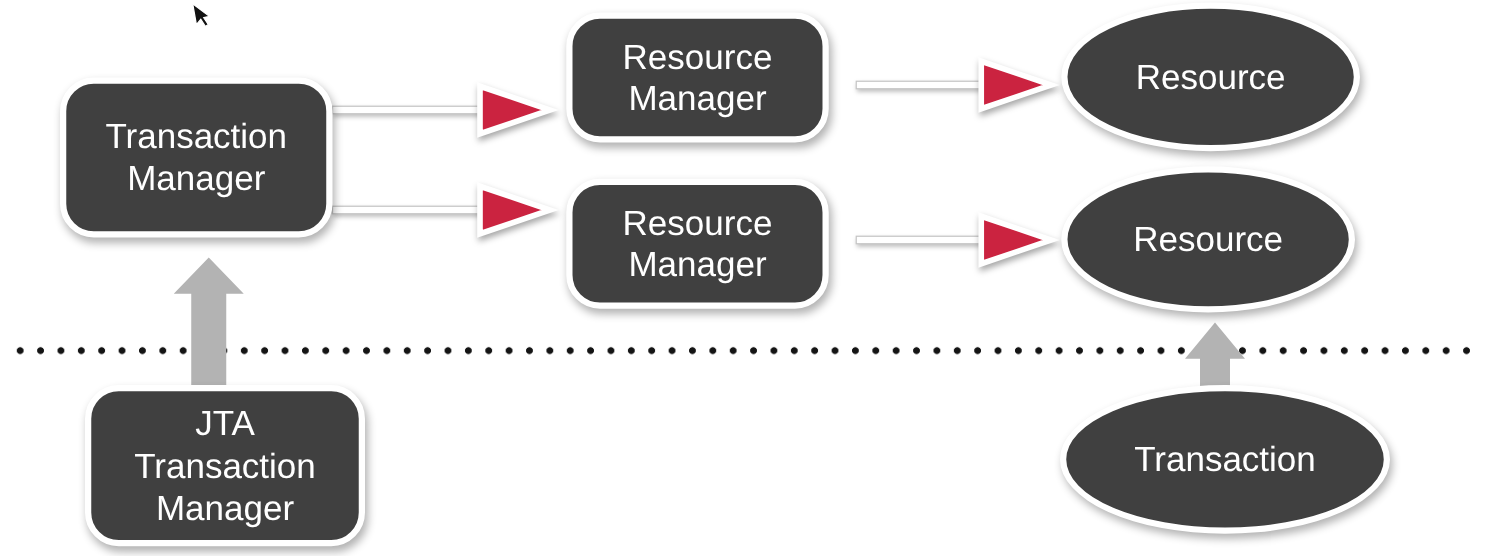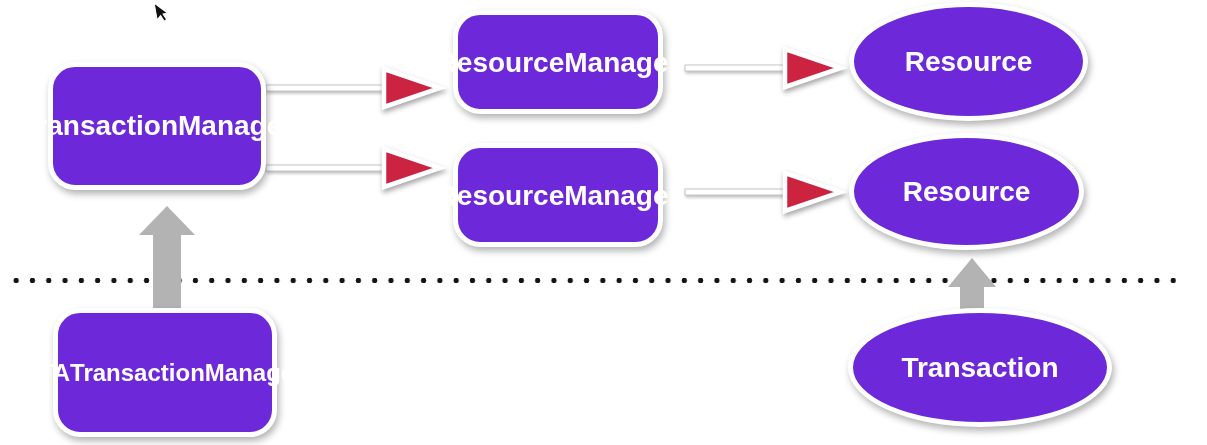--- a/index.html
+++ b/index.html
@@ -1,33 +1,33 @@
 <!DOCTYPE html>
 <html><head>
 <meta charset="utf-8">
 <style>
   html,body{margin:0;padding:0;background:#fff;}
   body{width:1207px;height:445px;position:relative;overflow:hidden;
        font-family:"Liberation Sans","DejaVu Sans",sans-serif;}
   #canvas{position:absolute;left:0;top:0;width:1207px;height:445px;background:#fff;}
 
-  .node{position:absolute;display:flex;flex-direction:row;align-items:center;justify-content:center;
-        text-align:center;color:#fff;font-weight:700;z-index:3;
-        background:#6d28d9;border:5px solid #fff;box-sizing:border-box;
+  .node{position:absolute;display:flex;flex-direction:column;align-items:center;justify-content:center;
+        text-align:center;color:#fff;font-weight:400;z-index:3;
+        background:#404040;border:5px solid #fff;box-sizing:border-box;
         box-shadow:2px 4px 7px rgba(0,0,0,0.30);}
   .rect{border-radius:27px;}
   .ellipse{border-radius:50%;}
   .node .ln{display:block;}
 
   #tm{left:48px;top:62px;width:218px;height:128px;font-size:28px;line-height:34px;}
   #rm1{left:453px;top:10px;width:210px;height:104px;font-size:28px;line-height:33px;}
   #rm2{left:453px;top:143px;width:210px;height:104px;font-size:28px;line-height:33px;}
   #r1{left:849px;top:2px;width:239px;height:119px;font-size:28px;}
   #r2{left:849px;top:133px;width:235px;height:117px;font-size:28px;}
-  #jta{left:53px;top:308px;width:224px;height:129px;font-size:24px;line-height:34px;}
+  #jta{left:68px;top:308px;width:224px;height:129px;font-size:28px;line-height:34px;}
   #xa{left:848px;top:308px;width:264px;height:119px;font-size:28px;}
 
   svg.edge{position:absolute;z-index:2;overflow:visible;}
   .shaft{fill:#ffffff;stroke:#c6c6c6;stroke-width:1;
          filter:drop-shadow(1px 2px 1.5px rgba(0,0,0,0.25));}
   .tri{fill:#CB2340;stroke:#ffffff;stroke-width:4.5;stroke-linejoin:miter;
        filter:drop-shadow(1px 3px 2.5px rgba(0,0,0,0.35));}
   .gray-arrow{fill:#B3B3B3;}
 
   #divider{position:absolute;left:8px;top:276px;width:1168px;height:9px;z-index:1;

